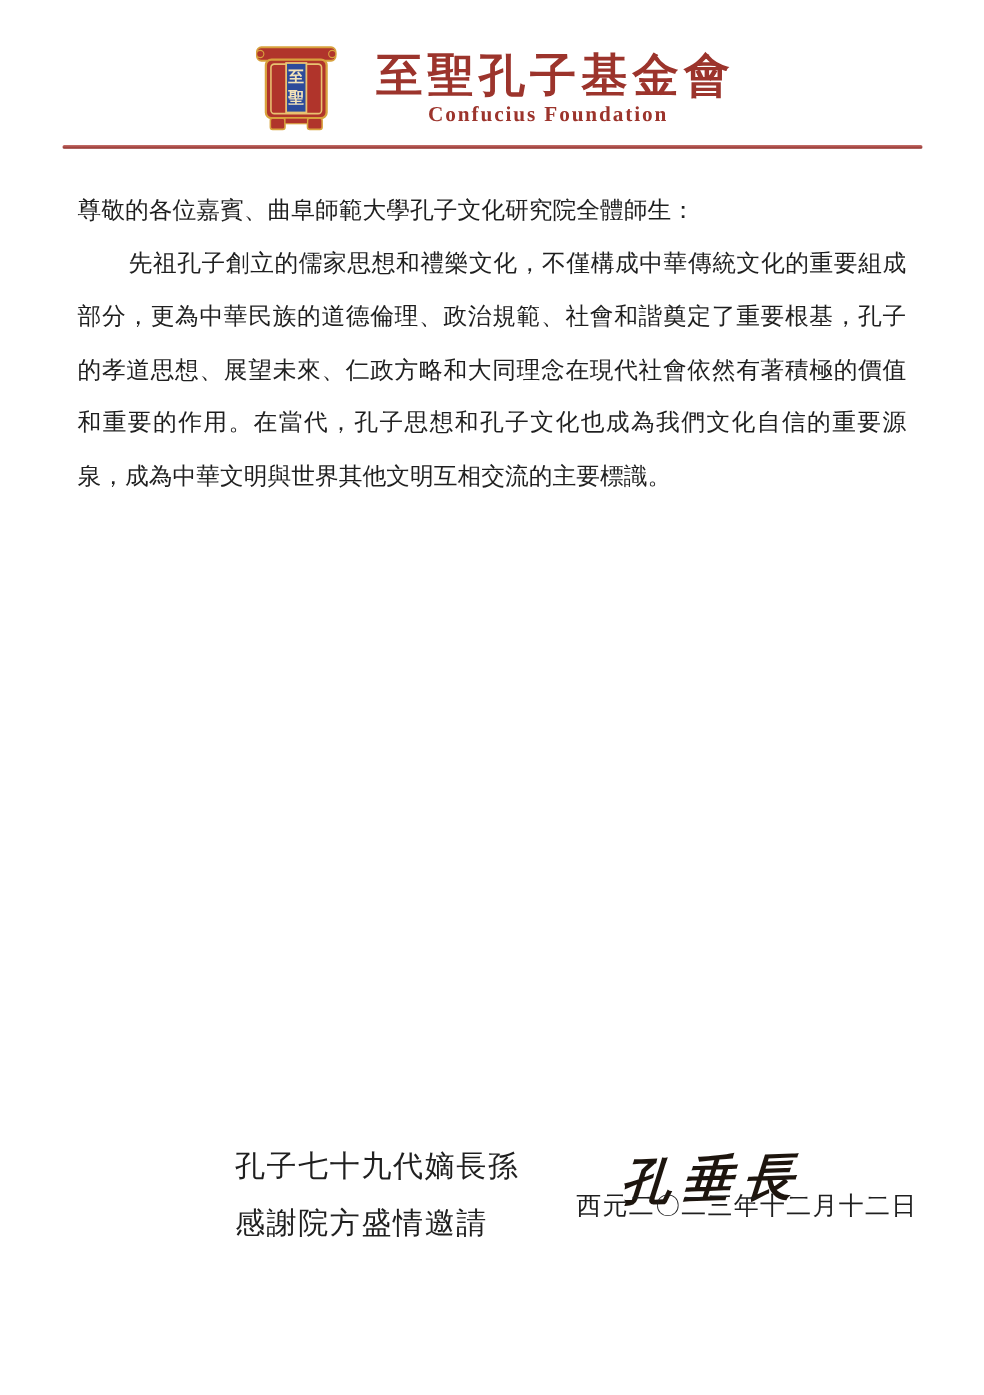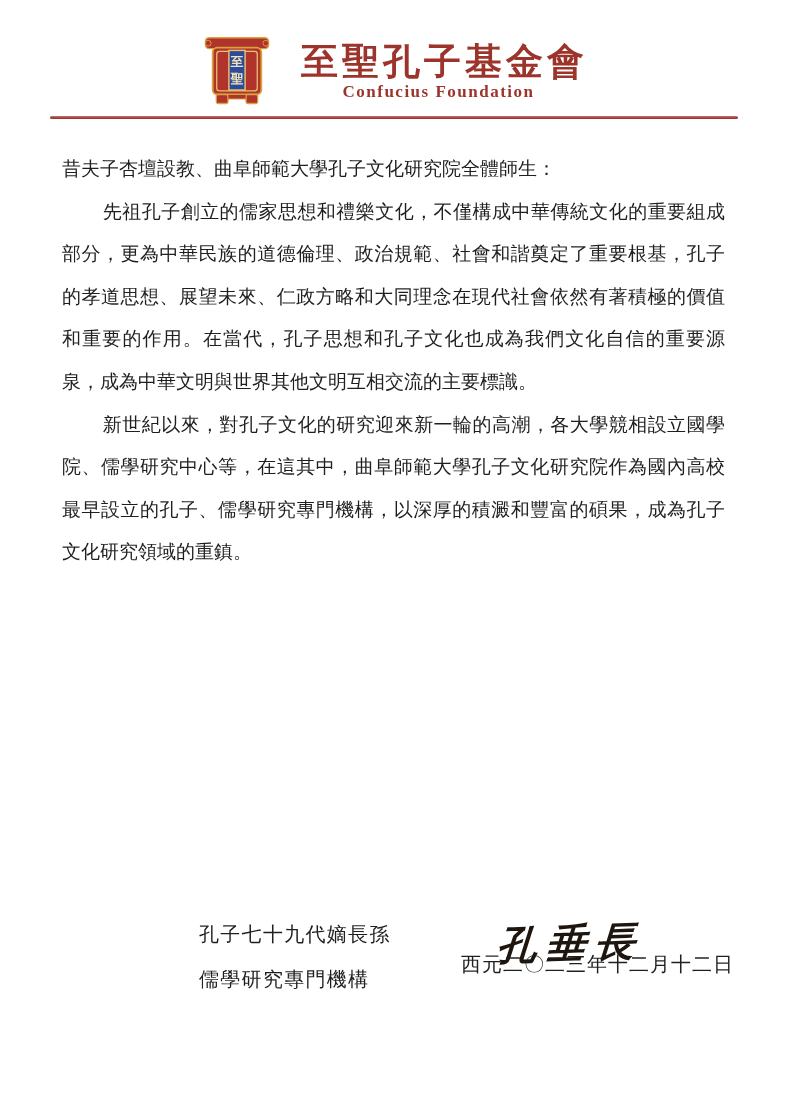--- a/index.html
+++ b/index.html
@@ -59,22 +59,22 @@
     line-height: 42.6px;
     text-align: justify;
   }
   .letter p { margin: 0; }
   .salutation { text-indent: 0; }
   .para { text-indent: 2.15em; }
 
   
   .sig-titles {
     position: absolute;
-    left: 199px; top: 912px;
-    font-size: 20px;
+    left: 188px; top: 912px;
+    font-size: 24px;
     letter-spacing: 1.3px;
     color: #1f1f1f;
     line-height: 45px;
     white-space: nowrap;
   }
   .sig-name {
     position: absolute;
     left: 497px; top: 916px;
     font-size: 40px;
     font-weight: bold;
@@ -118,27 +118,26 @@
     </svg>
     <div class="brand">
       <div class="brand-title">至聖孔子基金會</div>
       <div class="brand-subtitle">Confucius Foundation</div>
     </div>
   </div>
 
   <div class="header-rule"></div>
 
   <div class="letter">
-    <p class="salutation">昔夫子杏壇設教、曲阜師範大學孔子文化研究院全體師生：</p>
+    <p class="salutation">尊敬的各位嘉賓、曲阜師範大學孔子文化研究院全體師生：</p>
     <p class="para">先祖孔子創立的儒家思想和禮樂文化，不僅構成中華傳統文化的重要組成部分，更為中華民族的道德倫理、政治規範、社會和諧奠定了重要根基，孔子的孝道思想、展望未來、仁政方略和大同理念在現代社會依然有著積極的價值和重要的作用。在當代，孔子思想和孔子文化也成為我們文化自信的重要源泉，成為中華文明與世界其他文明互相交流的主要標識。</p>
-    <p class="para">新世紀以來，對孔子文化的研究迎來新一輪的高潮，各大學競相設立國學院、儒學研究中心等，在這其中，曲阜師範大學孔子文化研究院作為國內高校最早設立的孔子、儒學研究專門機構，以深厚的積澱和豐富的碩果，成為孔子文化研究領域的重鎮。</p>
   </div>
 
   <div class="sig-titles">
     <div>孔子七十九代嫡長孫</div>
-    <div>儒學研究專門機構</div>
+    <div>感謝院方盛情邀請</div>
   </div>
 
   <div class="sig-name">孔垂長</div>
 
   <div class="sig-date">西元二〇二三年十二月十二日</div>
 
 </div>
 
 </body></html>

